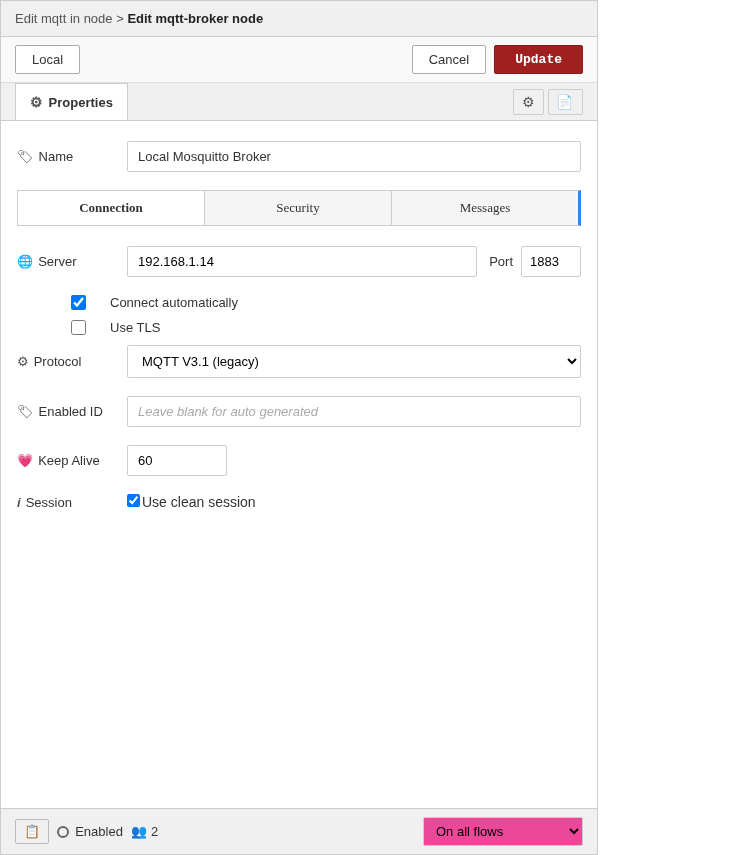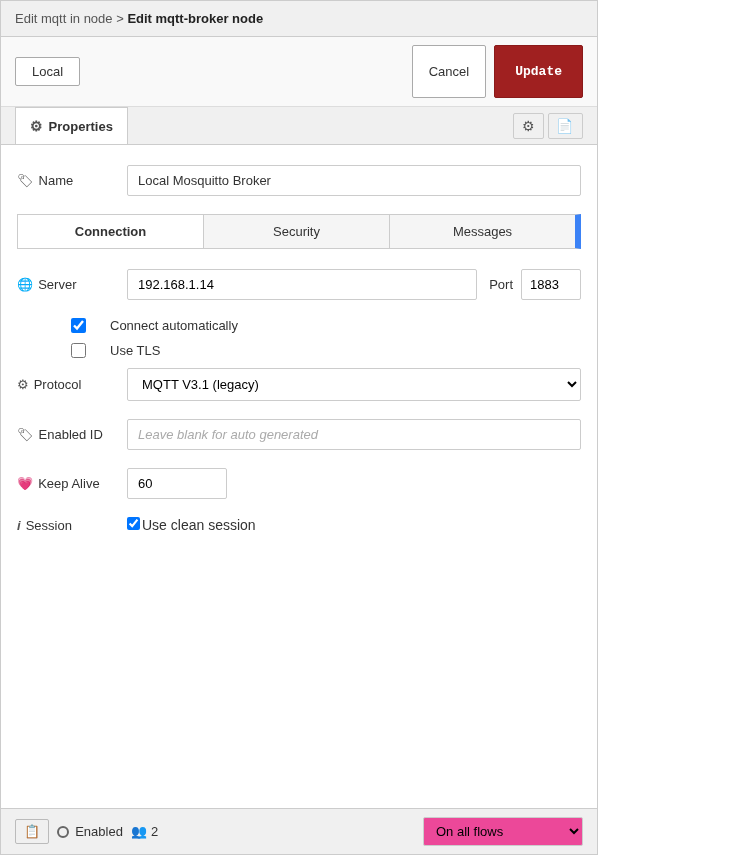--- a/index.html
+++ b/index.html
@@ -46,21 +46,21 @@
       padding: 6px 16px;
       cursor: pointer;
       font-size: 13px;
       border-radius: 2px;
       color: #333;
     }
     .toolbar-right { display: flex; gap: 8px; }
     .btn-cancel {
       background: #fff;
       border: 1px solid #aaa;
-      padding: 18px 16px;
+      padding: 6px 16px;
       cursor: pointer;
       font-size: 13px;
       border-radius: 2px;
       color: #333;
     }
     .btn-update {
       background: #a02020;
       border: 1px solid #8a1a1a;
       padding: 6px 20px;
       cursor: pointer;
@@ -263,23 +263,24 @@
     .subtab-btn {
       flex: 1;
       padding: 9px 0;
       font-size: 13px;
       cursor: pointer;
       background: #f5f5f5;
       border: 1px solid #ccc;
       border-right: none;
       color: #333;
       text-align: center;
+      font-family: Liberation Serif, serif;
     }
     .subtab-btn:last-child {
-      border-right: 6px solid #3b82f6;
+      border-right: 3px solid #3b82f6;
     }
     .subtab-btn.active {
       background: #fff;
       font-weight: bold;
     }
   </style>
 </head>
 <body>
 
 <div class="editor-wrapper">

